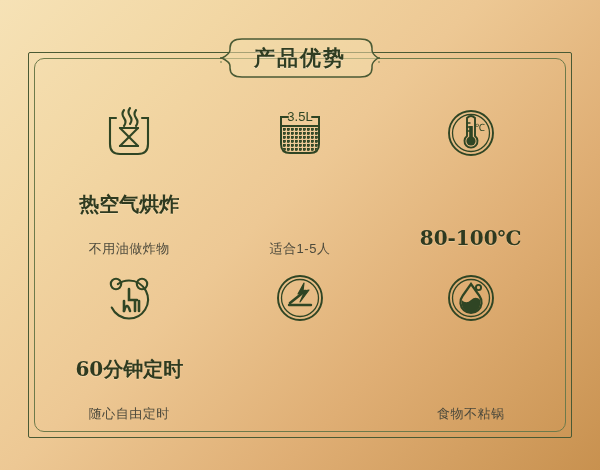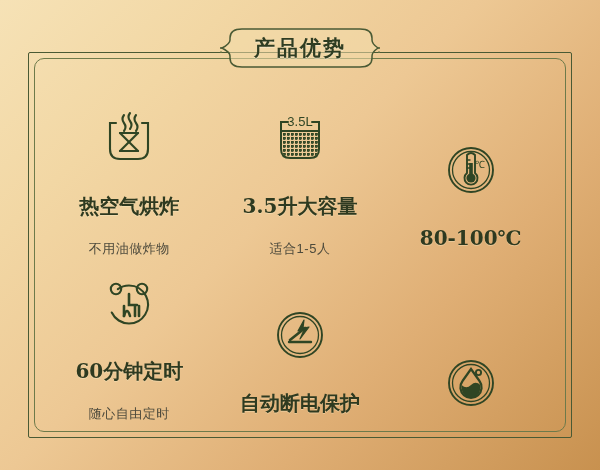--- a/index.html
+++ b/index.html
@@ -47,21 +47,21 @@
     border: 1.2px solid #6d7a4a;
     border-radius: 10px;
     box-sizing: border-box;
     pointer-events: none;
   }
 
   
   .title-wrap {
     position: absolute;
     left: 0;
-    top: 24px;
+    top: 34px;
     width: 600px;
     height: 48px;
     display: flex;
     align-items: center;
     justify-content: center;
   }
   .title-banner {
     position: relative;
     width: 160px;
     height: 44px;
@@ -94,21 +94,21 @@
     width: 512px;
     height: 330px;
     display: grid;
     grid-template-columns: repeat(3, 1fr);
     grid-template-rows: repeat(2, 1fr);
   }
   .feature {
     display: flex;
     flex-direction: column;
     align-items: center;
-    justify-content: flex-end;
+    justify-content: space-between;
     padding-top: 10px;
   }
   .feature-icon {
     height: 62px;
     display: flex;
     align-items: center;
     justify-content: center;
     margin-bottom: 8px;
   }
   .feature-title {
@@ -200,21 +200,20 @@
             </pattern>
           </defs>
           <text x="29" y="17" font-family="'Liberation Sans',sans-serif" font-size="13" fill="#2f4524" stroke="none" text-anchor="middle">3.5L</text>
           <path d="M10 20 L10 13 L17 13"></path>
           <path d="M48 20 L48 13 L41 13"></path>
           <path d="M11 22 L47 22 L47 40 q0 9 -9 9 L20 49 q-9 0 -9 -9 Z" fill="url(#mesh)" stroke="none"></path>
           <path d="M10 20 L10 40 q0 9 9 9 L39 49 q9 0 9 -9 L48 20"></path>
           <path d="M10 22 L48 22"></path>
         </svg>
       </div>
-      <div class="feature-title">3.5升大容量</div>
       <div class="feature-sub">适合1-5人</div>
     </div>
 
     <div class="feature">
       <div class="feature-icon">
         <svg width="58" height="58" viewBox="0 0 58 58" fill="none" stroke="#2f4524" stroke-width="1.9" stroke-linecap="round">
           <circle cx="29" cy="29" r="22"></circle>
           <circle cx="29" cy="29" r="18.5" stroke-width="1.3"></circle>
           <path d="M25 14 q4 -4 8 0 L33 32 a6.5 6.5 0 1 1 -8 0 Z"></path>
           <circle cx="29" cy="37" r="4.6" fill="#2f4524" stroke="none"></circle>
@@ -248,29 +247,29 @@
     <div class="feature">
       <div class="feature-icon">
         <svg width="58" height="58" viewBox="0 0 58 58" fill="none" stroke="#2f4524" stroke-width="1.9" stroke-linecap="round">
           <circle cx="29" cy="29" r="22"></circle>
           <circle cx="29" cy="29" r="18.5" stroke-width="1.3"></circle>
           <path d="M18 36 L40 36" stroke-width="2.4"></path>
           <path d="M19 34 L34 22" stroke-width="2.6"></path>
           <path d="M33 14 L27 25 L33 24 L29 33 L38 21 L32 22 Z" fill="#2f4524" stroke="#2f4524" stroke-width="1.2" stroke-linejoin="round"></path>
         </svg>
       </div>
-      <div class="feature-title">自动断电保护</div>
     </div>
 
     <div class="feature">
       <div class="feature-icon">
         <svg width="58" height="58" viewBox="0 0 58 58" fill="none" stroke="#2f4524" stroke-width="1.9" stroke-linecap="round">
           <circle cx="29" cy="29" r="22"></circle>
           <circle cx="29" cy="29" r="18.5" stroke-width="1.3"></circle>
           <path d="M29 15 L20.5 27 a10.6 10.6 0 1 0 17 0 Z" stroke-width="2.2"></path>
           <path d="M19.6 31 q4.7 4.6 9.4 0 q4.7 -4.6 9.4 0 L38.4 34 a9.4 9.4 0 0 1 -18.8 0 Z" fill="#2f4524" stroke="none"></path>
           <circle cx="36.5" cy="18.5" r="2.6"></circle>
         </svg>
       </div>
+      <div class="feature-sub">食物不粘锅</div>
     </div>
 
   </div>
 </div>
 
 </body></html>

